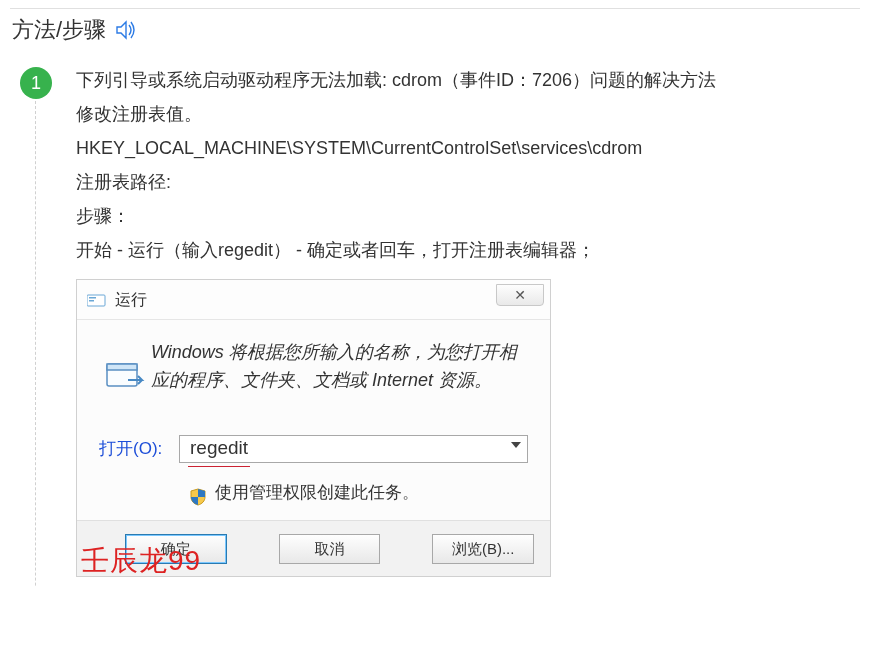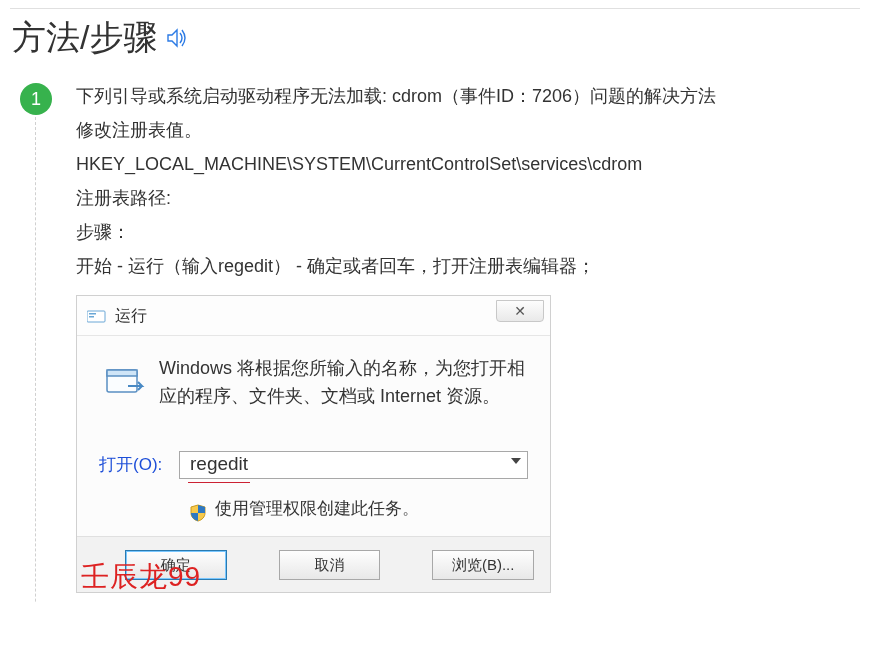--- a/index.html
+++ b/index.html
@@ -9,21 +9,21 @@
     background: #fff;
     width: 870px;
     color: #333;
     padding: 8px 10px 10px 10px;
   }
   .top-border { border-top: 1px solid #e0e0e0; margin-bottom: 6px; }
   .section-header {
     display: flex;
     align-items: center;
     gap: 8px;
-    font-size: 34px;
+    font-size: 22px;
     color: #333;
     margin: 4px 0 18px 2px;
   }
   .speaker-icon svg { display: block; }
 
   .step-row {
     display: flex;
     align-items: flex-start;
     gap: 24px;
     padding-left: 10px;
@@ -91,22 +91,23 @@
     display: flex;
     align-items: center;
     justify-content: center;
   }
   .dlg-body {
     padding: 18px 22px 10px 22px;
     background: #fcfcfc;
   }
   .dlg-desc-row {
     display: flex;
-    gap: 8px;
-    align-items: center;
+    gap: 0;
+    align-items: flex-end;
+    font-style: italic;
   }
   .dlg-desc-row .runicon {
     width: 52px;
     display: flex;
     justify-content: center;
     padding-top: 2px;
   }
   .dlg-desc {
     flex: 1;
     font-size: 18px;

